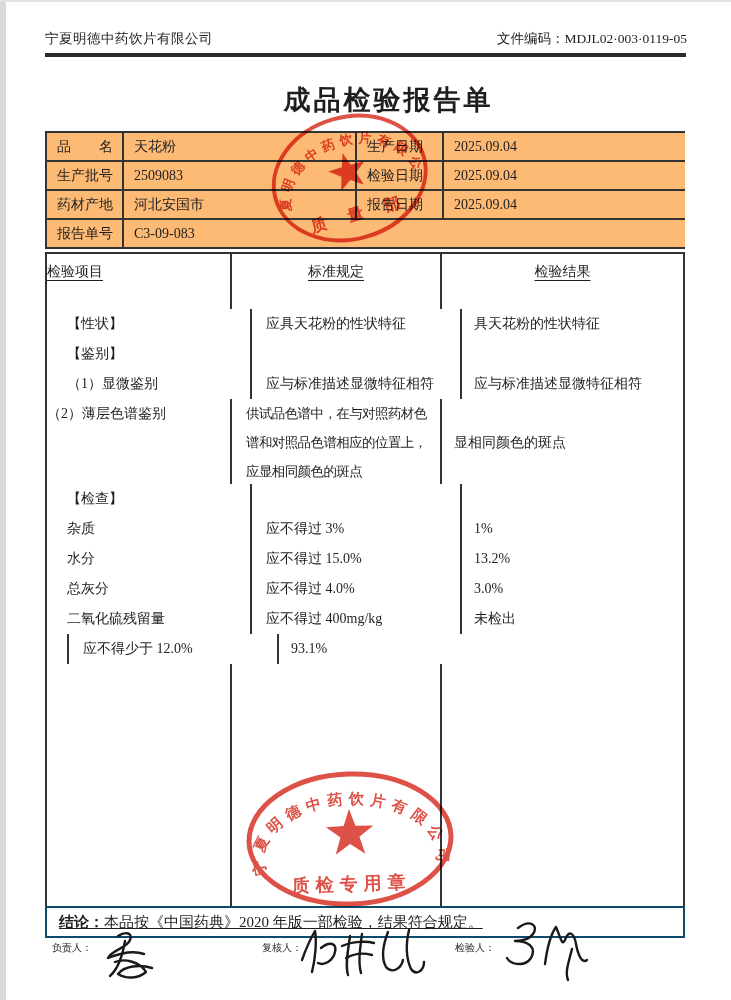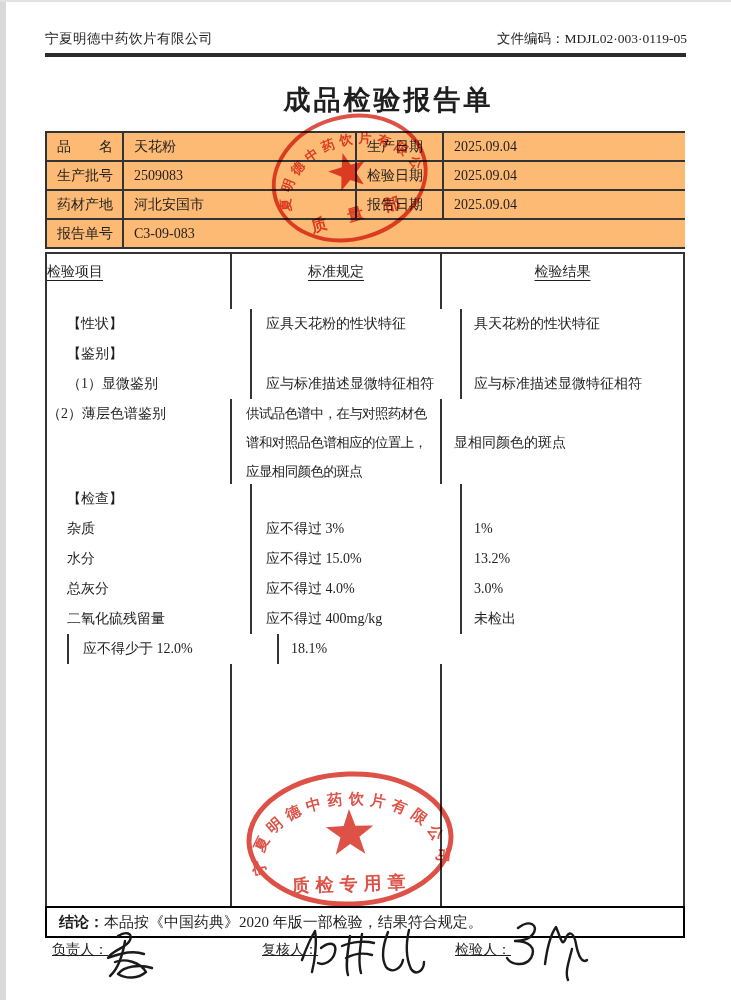--- a/index.html
+++ b/index.html
@@ -42,26 +42,26 @@
   .mrow.hd u { text-decoration:underline; text-underline-offset:4px; }
   .mrow.std { height:30px;margin-left:20px; }
   .mrow.tlc { height:85px; }
   .mrow.tlc .c2 { white-space:normal; line-height:29px; font-size:13.5px;
      letter-spacing:-0.6px; padding-right:8px; }
   .mrow.tlc .c3 { padding-top:29px; line-height:29px; }
   .mrow.fill { flex:1 1 auto; }
 
   
   .conclusion { position:absolute; left:45px; top:906px; width:640px; height:32px;
-    border:2px solid #000000; display:flex; align-items:center; padding-left:12px;
-    font-size:15px; white-space:nowrap; }
+    border:2px solid #0c4a6e; display:flex; align-items:center; padding-left:12px;
+    font-size:15px; white-space:nowrap;text-decoration:underline; }
   .conclusion .lbl { font-weight:700; }
 
   
-  .sig-label { position:absolute; top:941px; font-size:14px;text-decoration:underline; }
+  .sig-label { position:absolute; top:941px; font-size:10px; }
   .sig-label.s1 { left:52px; } .sig-label.s2 { left:262px; } .sig-label.s3 { left:455px; }
   .sig-svg { position:absolute; }
   .sig-svg path { fill:none; stroke:#1a1a1a; stroke-width:2.4; stroke-linecap:round; stroke-linejoin:round; }
   #sig1 { left:88px; top:926px; } #sig2 { left:288px; top:920px; } #sig3 { left:498px; top:916px; }
 
   
   .stamp { position:absolute; mix-blend-mode:multiply; opacity:0.87; }
   .stamp-top { left:264px; top:108px; transform:rotate(-16deg); }
   .stamp-bottom { left:238px; top:763px; transform:rotate(-2deg); }
 </style>
@@ -144,21 +144,21 @@
     <div class="c2">应不得过 4.0%</div>
     <div class="c3">3.0%</div>
   </div>
   <div class="mrow std">
     <div class="c1">二氧化硫残留量</div>
     <div class="c2">应不得过 400mg/kg</div>
     <div class="c3">未检出</div>
   </div>
   <div class="mrow std">
     <div class="c2">应不得少于 12.0%</div>
-    <div class="c3">18.1%</div>
+    <div class="c3">93.1%</div>
   </div>
   <div class="mrow fill">
     <div class="c1"></div>
     <div class="c2"></div>
     <div class="c3"></div>
   </div>
 </div>
 
 <div class="conclusion">
   <span class="lbl">结论：</span>

